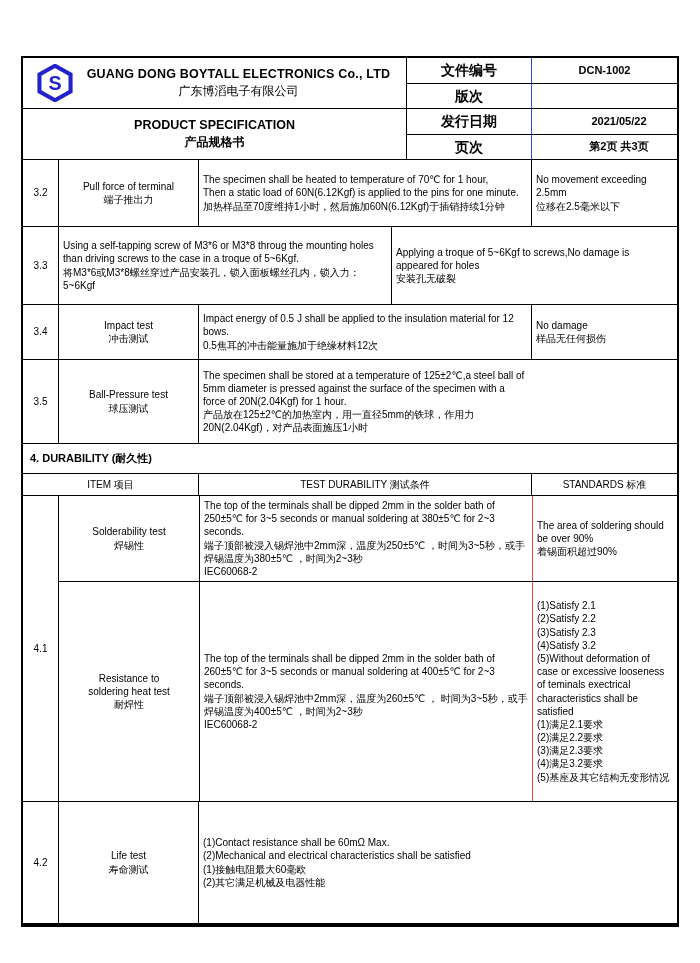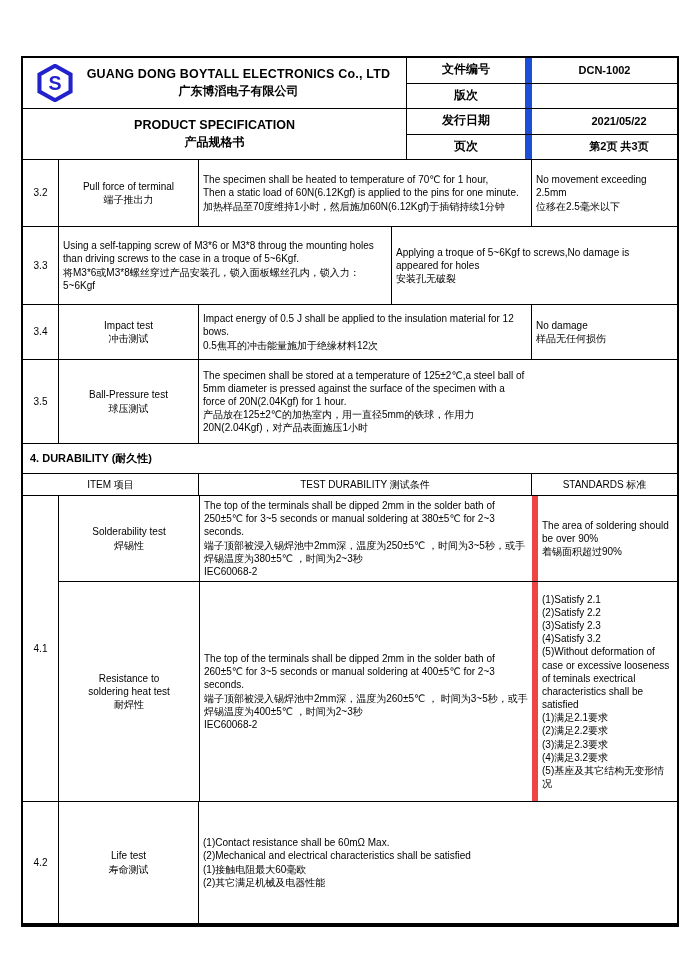--- a/index.html
+++ b/index.html
@@ -14,28 +14,28 @@
     border:2px solid #000; border-bottom:4px solid #000;
     display:flex; flex-direction:column; background:#fff;
   }
   
   .hdr { display:flex; height:101px; }
   .hdr-left { width:383px; display:flex; flex-direction:column; }
   .hdr-company { height:51px; border-bottom:1px solid #000; display:flex; align-items:center; padding-left:10px; }
   .hdr-logo { flex:0 0 44px; display:flex; align-items:center; justify-content:center; }
   .hdr-names { flex:1; text-align:center; padding-right:6px; }
   .company-en { font-size:12.5px; font-weight:bold; letter-spacing:0.2px; }
-  .company-cn { font-size:12px; font-weight:bold; margin-top:1px; }
+  .company-cn { font-size:12px; font-weight:normal; margin-top:1px; }
   .hdr-product { height:50px; display:flex; flex-direction:column; align-items:center; justify-content:center; }
   .product-en { font-size:12.5px; font-weight:bold; }
   .product-cn { font-size:12px; font-weight:bold; margin-top:2px; }
   .doc-table { flex:1; border-left:1px solid #000; display:flex; flex-direction:column; }
   .doc-row { flex:1; display:flex; }
   .doc-row + .doc-row { border-top:1px solid #000;gap:29px; }
-  .doc-label { width:125px; border-right:7px solid #1d4ed8; display:flex; align-items:center; justify-content:center; font-weight:bold; font-size:12px; }
+  .doc-label { width:125px; border-right:1px solid #1d4ed8; display:flex; align-items:center; justify-content:center; font-weight:bold; font-size:14px; }
   .doc-value { flex:1; display:flex; align-items:center; justify-content:center; font-weight:bold; font-size:11px; }
   
   .row { display:flex; border-top:1px solid #000; }
   .c { white-space:pre-line; }
   .c-num   { width:35px;  display:flex; align-items:center; justify-content:center; }
   .c-item  { width:140px; border-left:1px solid #000; display:flex; align-items:center; justify-content:center; text-align:center; padding:2px; }
   .c-cond  { width:333px; border-left:1px solid #000; display:flex; flex-direction:column; justify-content:center; padding:2px 4px; }
   .c-std   { flex:1;      border-left:1px solid #000; display:flex; flex-direction:column; justify-content:center; padding:2px 4px; }
   .h-32 { height:67px; } .h-33 { height:78px; } .h-34 { height:55px; } .h-35 { height:84px; }
   
@@ -45,21 +45,21 @@
   .ch-cond { width:333px; border-left:1px solid #000; display:flex; align-items:center; justify-content:center; }
   .ch-std  { flex:1; border-left:1px solid #000; display:flex; align-items:center; justify-content:center; }
   .group41 { display:flex; border-top:1px solid #000; height:306px; }
   .group41 .g-num { width:35px; display:flex; align-items:center; justify-content:center; }
   .group41 .g-col { flex:1; border-left:1px solid #000; display:flex; flex-direction:column; }
   .subrow { display:flex; }
   .subrow + .subrow { border-top:1px solid #000; }
   .sub-a { height:85px; } .sub-b { flex:1; }
   .subrow .s-item { width:140px; display:flex; align-items:center; justify-content:center; text-align:center; padding:2px; }
   .subrow .s-cond { width:333px; border-left:1px solid #000; display:flex; flex-direction:column; justify-content:center; padding:2px 4px; }
-  .subrow .s-std  { flex:1; border-left:6px solid #ef4444; display:flex; flex-direction:column; justify-content:center; padding:2px 4px; }
+  .subrow .s-std  { flex:1; border-left:1px solid #ef4444; display:flex; flex-direction:column; justify-content:center; padding:2px 4px; }
   .h-42 { height:122px; }
 </style>
 </head>
 <body>
 
 <div class="page">
   <div class="frame">
 
     <div class="hdr">
       <div class="hdr-left">

